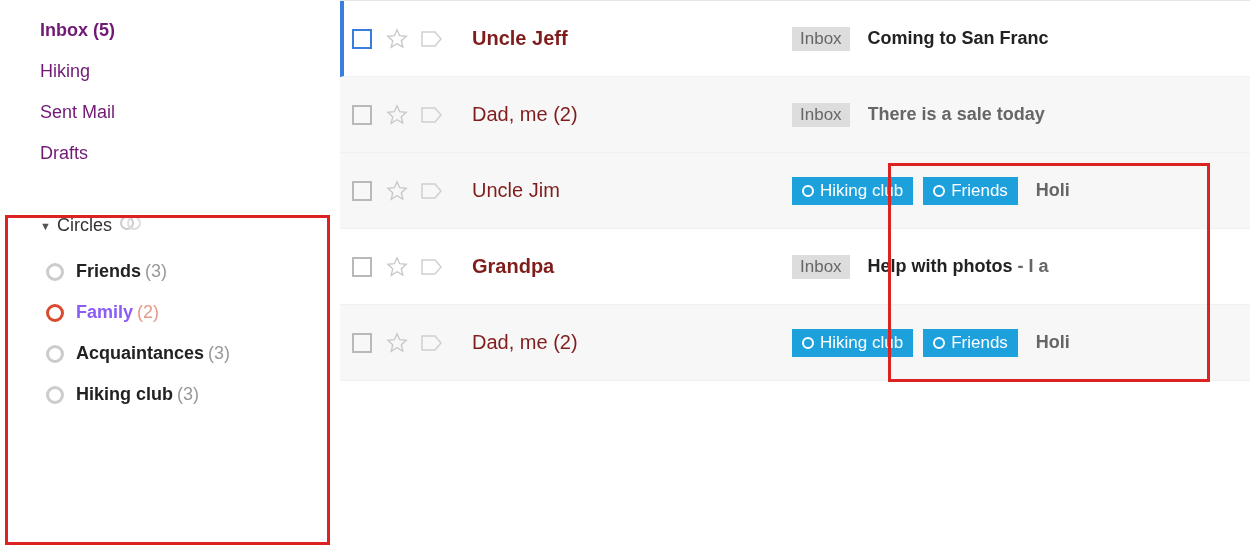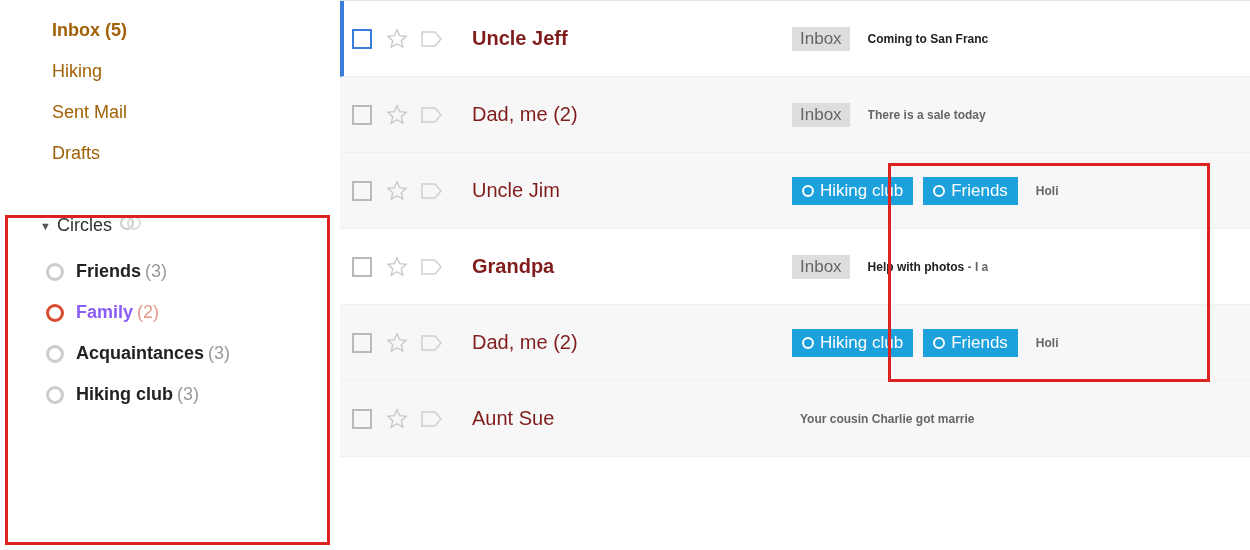--- a/index.html
+++ b/index.html
@@ -16,22 +16,21 @@
   .sidebar {
     width:340px;
     padding-top:10px;
     padding-left:40px;
     position:relative;
   }
   .nav { list-style:none; }
   .nav li {
     padding:10px 0;
     cursor:pointer;
-    color:#a16207;
-    margin-left:12px;
+    color:#701a75;
   }
   .nav li.bold { font-weight:700; }
   .circles-box {
     position:absolute;
     left:5px; top:215px;
     width:325px; height:330px;
     border:3px solid #d22;
     pointer-events:none;
   }
   .circles-section { margin-top:34px; }
@@ -102,21 +101,21 @@
   }
   .circle-label {
     background:#1ca1dd; color:#fff; font-size:17px;
     padding:4px 10px; margin-right:10px; display:flex; align-items:center;
     flex-shrink:0;
   }
   .circle-label .dot {
     width:12px; height:12px; border:2px solid #fff; border-radius:50%;
     margin-right:6px;
   }
-  .subject { font-size:12px; color:#222; white-space:nowrap; overflow:hidden; }
+  .subject { font-size:18px; color:#222; white-space:nowrap; overflow:hidden; }
   .subject .snippet { color:#666; font-weight:700; }
   .row.unread .subject .title { font-weight:700; }
 
   .labels-overlay {
     position:absolute;
     border:3px solid #d22;
     pointer-events:none;
   }
 </style>
 </head>
@@ -294,36 +293,16 @@
             <span class="dot"></span>
             <span>Friends</span>
           </span>
       </div>
       <div class="subject">
         <span class="title"></span><span class="snippet">Holi</span>
       </div>
     </div>
 
 
-    <div class="row read">
-      <div class="ctrl">
-        <span class="checkbox"></span>
-        <span class="star">
-          <svg class="starsvg" width="22" height="22" viewBox="0 0 24 24">
-              <path d="M12 2l2.9 6.4 7.1.7-5.3 4.8 1.6 7-6.3-3.7L5.7 21l1.6-7L2 9.1l7.1-.7z" fill="none" stroke="#c8c8c8" stroke-width="1.5"></path>
-            </svg>
-        </span>
-        <span class="tag-icon">
-          <svg class="tagsvg" width="24" height="20" viewBox="0 0 24 20">
-              <path d="M2 3h13l6 7-6 7H2z" fill="none" stroke="#d0d0d0" stroke-width="1.5"></path>
-            </svg>
-        </span>
-      </div>
-      <div class="sender">Aunt Sue</div>
-      <div class="labels"></div>
-      <div class="subject">
-        <span class="title"></span><span class="snippet">Your cousin Charlie got marrie</span>
-      </div>
-    </div>
 
     <div class="labels-overlay" style="left:548px; top:162px; width:322px; height:219px;"></div>
   </div>
 </div>
 
 </body></html>

